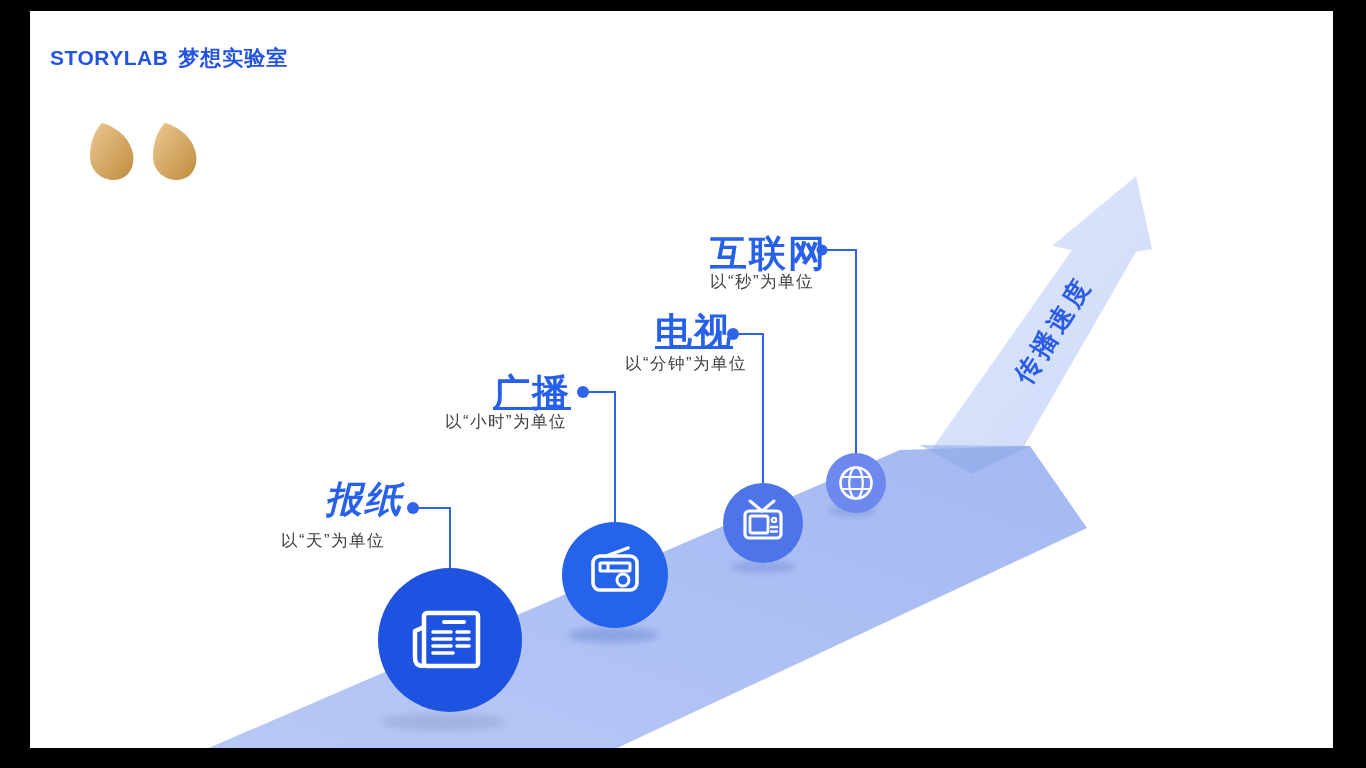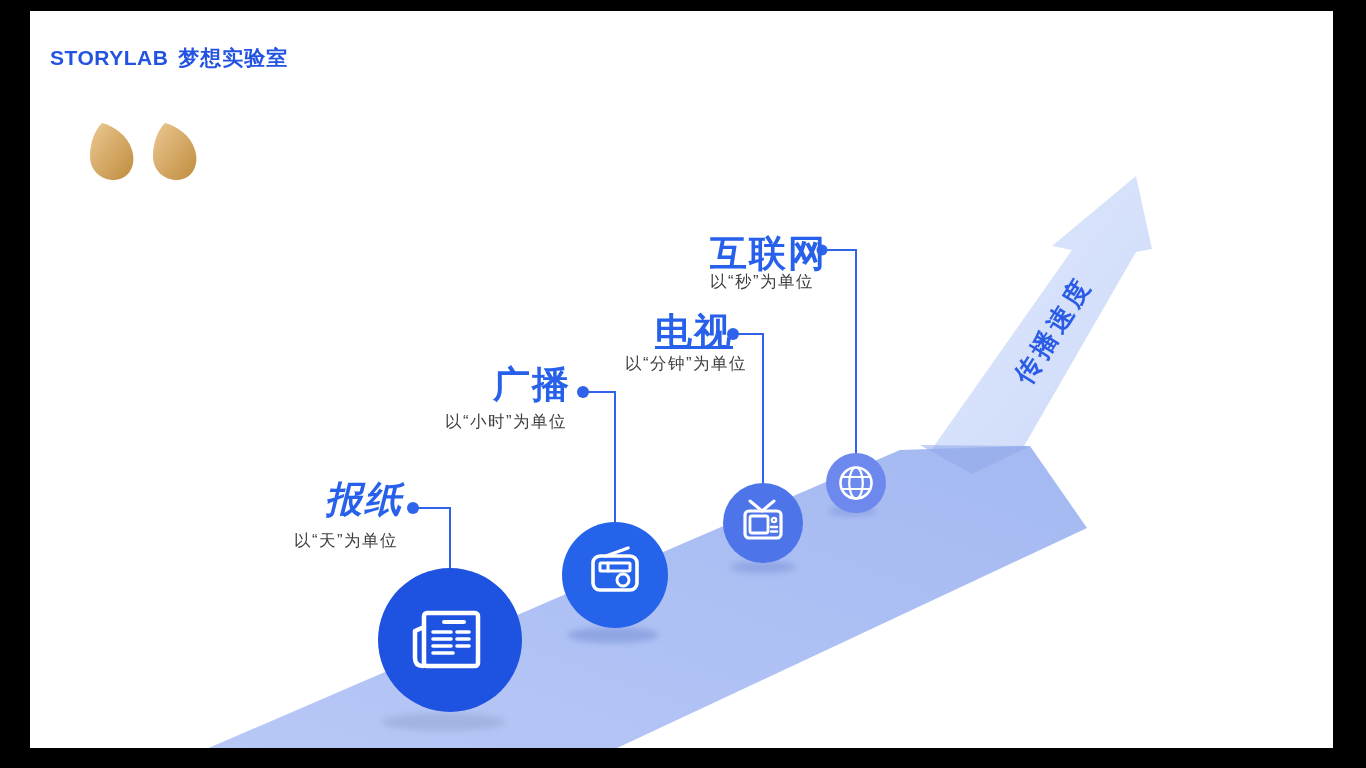--- a/index.html
+++ b/index.html
@@ -21,22 +21,22 @@
   .quotes{position:absolute;left:55px;top:110px;}
   .stage-title{
     position:absolute;white-space:nowrap;line-height:1;
     font-size:37px;font-weight:700;color:#2760ea;letter-spacing:2px;
   }
   .stage-unit{
     position:absolute;white-space:nowrap;line-height:1;
     font-size:16.5px;color:#3d3d3d;letter-spacing:1.5px;
   }
   .t-newspaper{left:295px;top:470px;font-style:italic;}
-  .u-newspaper{left:264px;top:521px;}
-  .t-radio{left:463px;top:355px;}
+  .u-newspaper{left:251px;top:521px;}
+  .t-radio{left:463px;top:363px;text-decoration:underline;}
   .u-radio{left:415px;top:402px;}
   .t-tv{left:625px;top:302px;text-decoration:underline;}
   .u-tv{left:595px;top:344px;}
   .t-internet{left:680px;top:214px;margin-top:10px;}
   .u-internet{left:680px;top:262px;}
   .arrow-label{
     position:absolute;left:1023px;top:319px;white-space:nowrap;line-height:1;
     font-size:26px;font-weight:700;color:#2b5ce6;letter-spacing:4px;
     transform:translate(-50%,-50%) rotate(-58deg);
   }

